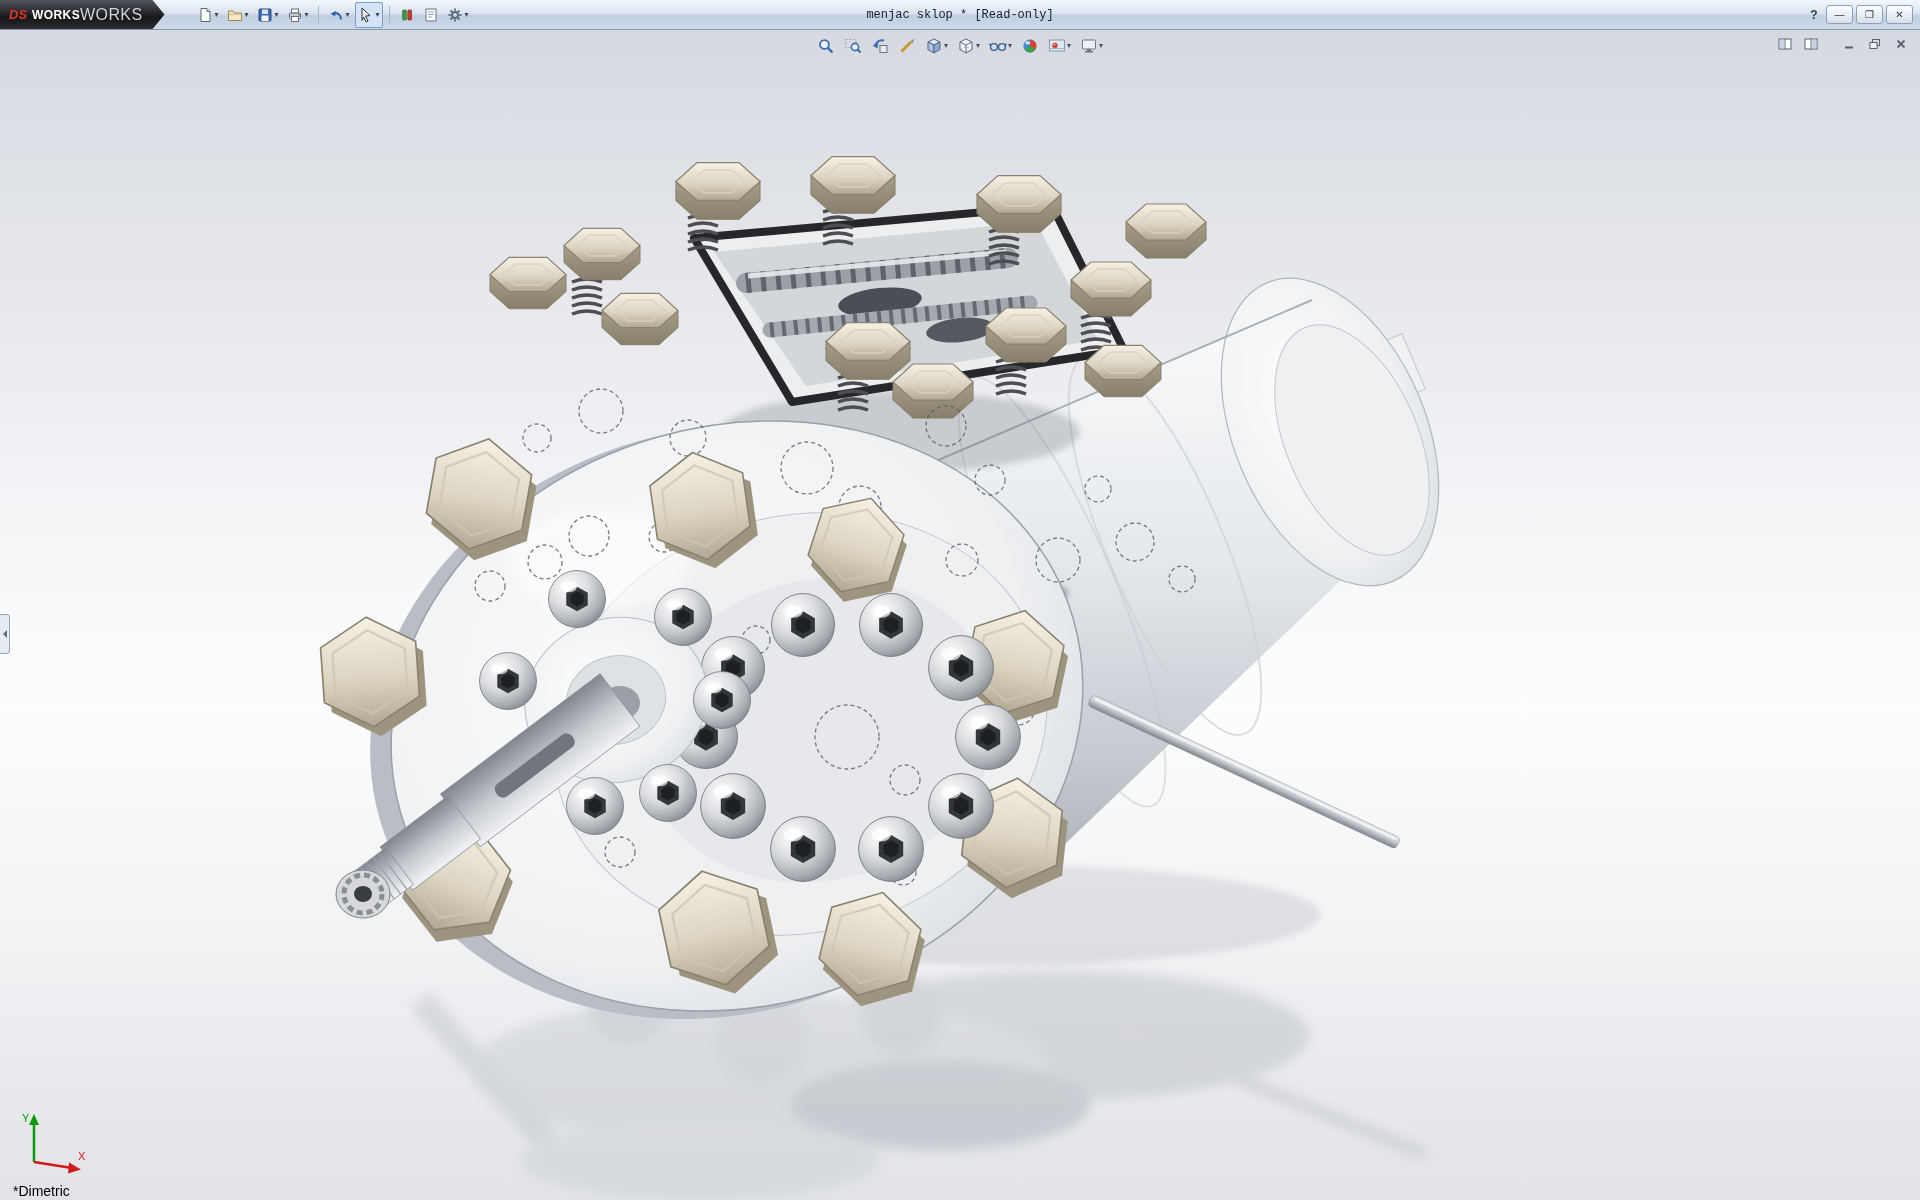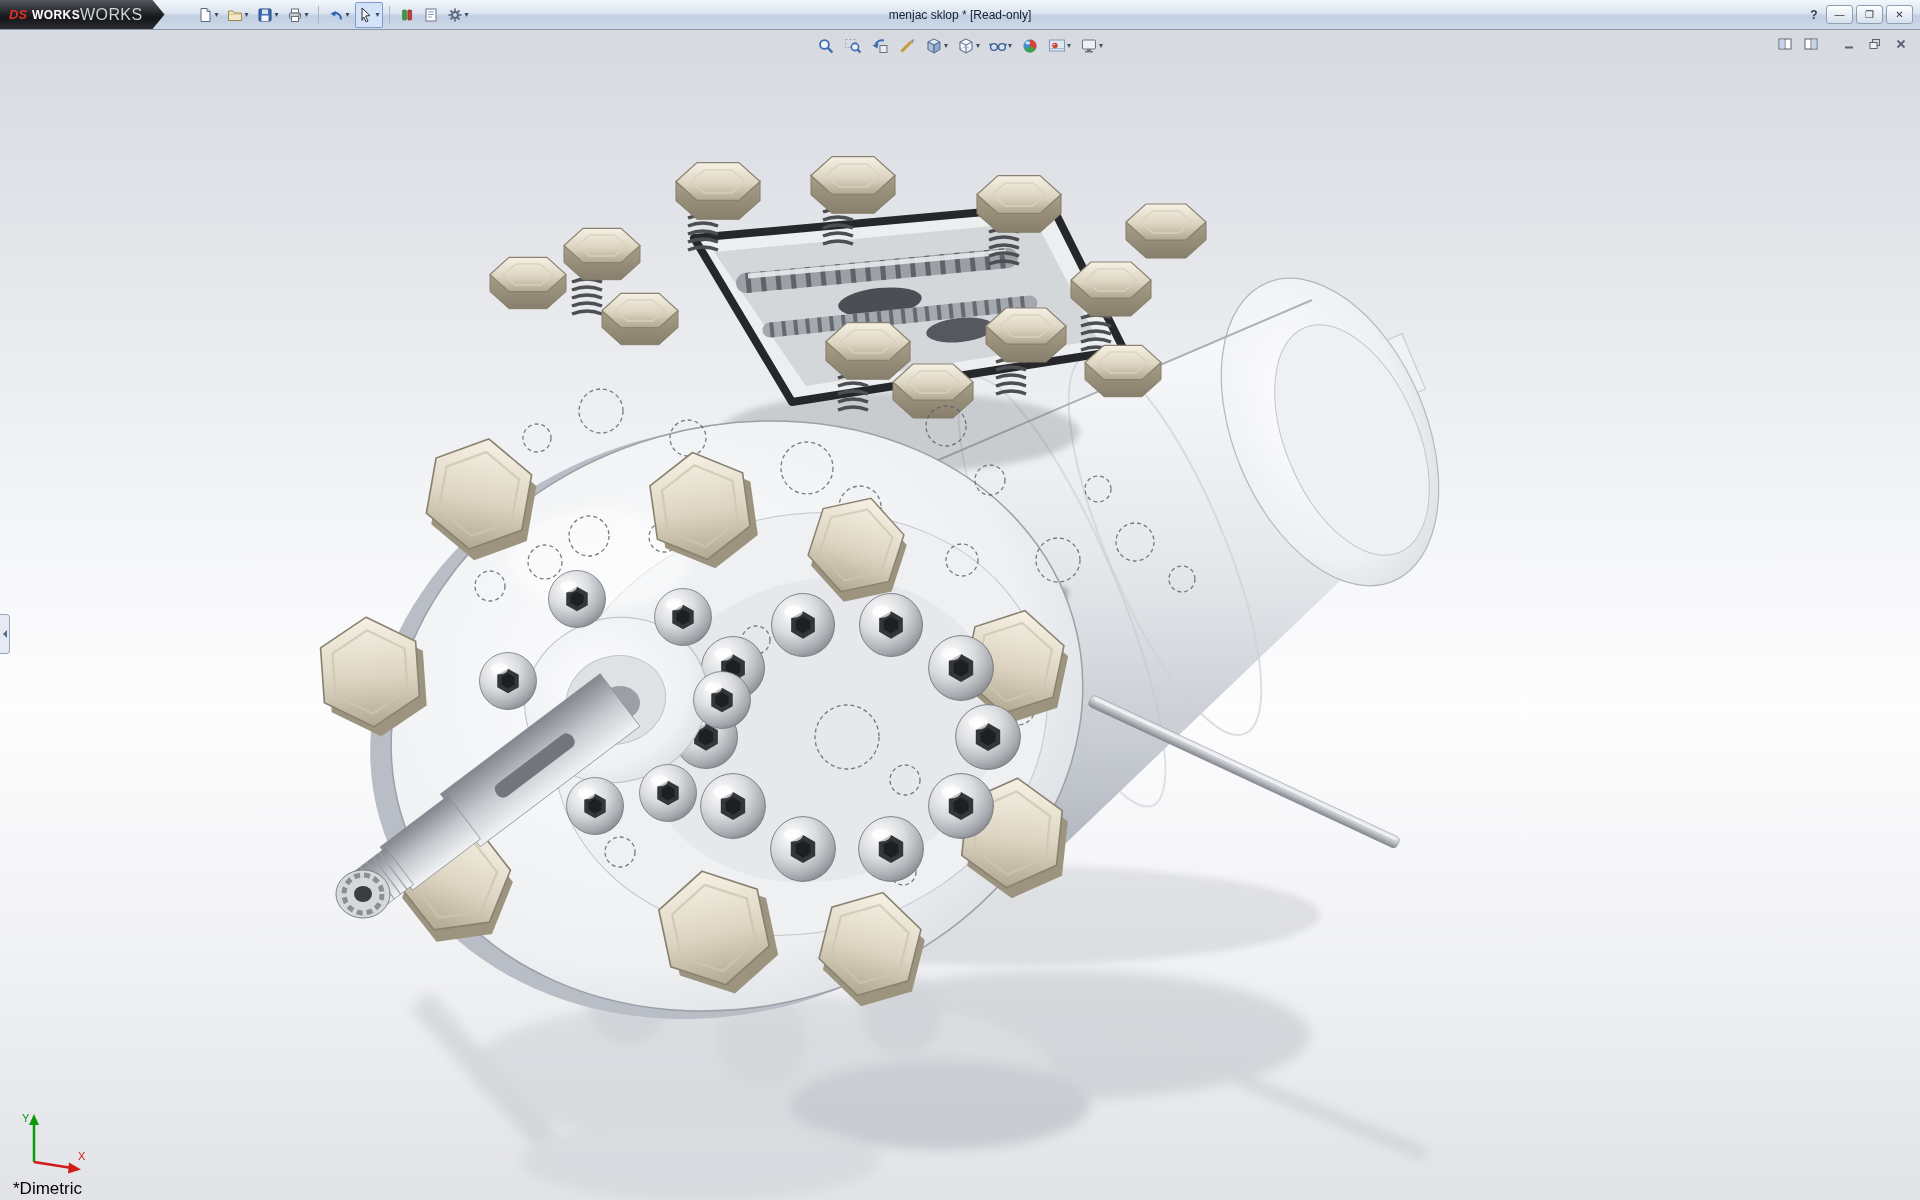--- a/index.html
+++ b/index.html
@@ -16,21 +16,21 @@
   .logo-ds{color:#e03226;font-weight:bold;font-style:italic;font-size:13px;margin-right:5px;}
   .logo-solid{color:#ffffff;font-weight:bold;font-size:12px;letter-spacing:.4px;}
   .logo-works{color:#cfd2d6;font-weight:normal;font-size:16px;letter-spacing:.4px;}
   .tb-btn{height:24px;display:flex;align-items:center;padding:0 2px;margin:0 1px;
     border:1px solid transparent;border-radius:2px;}
   .tb-btn.pressed{background:#d4e3f7;border-color:#7f9cc6;}
   .tb-btn svg{display:block;}
   .tb-arrow{font-size:8px;color:#3c4960;margin-left:2px;line-height:1;}
   .tb-sep{width:1px;height:18px;background:#a9b7ca;margin:0 5px;}
   .window-title{position:absolute;left:50%;transform:translateX(-50%);
-    font-size:12px;color:#15202f;white-space:nowrap;}
+    font-size:12px;color:#15202f;white-space:nowrap;font-family:Liberation Mono, monospace;}
   .win-controls{margin-left:auto;display:flex;align-items:center;gap:3px;padding-right:7px;}
   .win-btn{min-width:25px;height:17px;border:1px solid #8fa0b6;border-radius:3px;
     background:linear-gradient(#fdfeff,#d6e0ec);font-size:10px;display:flex;
     align-items:center;justify-content:center;color:#2f3b4c;line-height:1;}
   .win-btn.help{min-width:18px;border:none;background:none;font-weight:bold;font-size:12px;}
 
   
   .viewport{position:absolute;top:29px;left:0;right:0;bottom:0;z-index:0;cursor:default;
     background:linear-gradient(180deg,#d6d9e0 0%,#e6e8ec 22%,#f6f7f9 45%,#fdfdfe 58%,#f1f2f4 78%,#e1e3e7 100%);}
   .model{position:absolute;top:0;left:0;}
@@ -51,21 +51,21 @@
 
   
   .side-tab{position:absolute;left:0;top:585px;width:9px;height:38px;z-index:5;
     background:#e6eaf2;border:1px solid #97a5bb;border-left:none;border-radius:0 4px 4px 0;
     display:flex;align-items:center;justify-content:center;}
   .side-tab::after{content:"";width:0;height:0;border-top:4px solid transparent;
     border-bottom:4px solid transparent;border-right:4px solid #5c6b82;}
 
   
   .triad{position:absolute;left:18px;bottom:22px;z-index:5;}
-  .view-label{position:absolute;left:13px;bottom:1px;font-size:17px;color:#000;z-index:5;}
+  .view-label{position:absolute;left:13px;bottom:1px;font-size:14px;color:#000;z-index:5;}
 </style>
 </head>
 <body>
 
 <div class="app">
 
   <div class="titlebar">
     <div class="logo">
       <span class="logo-ds">DS</span>
       <span class="logo-solid">WORKS</span>

